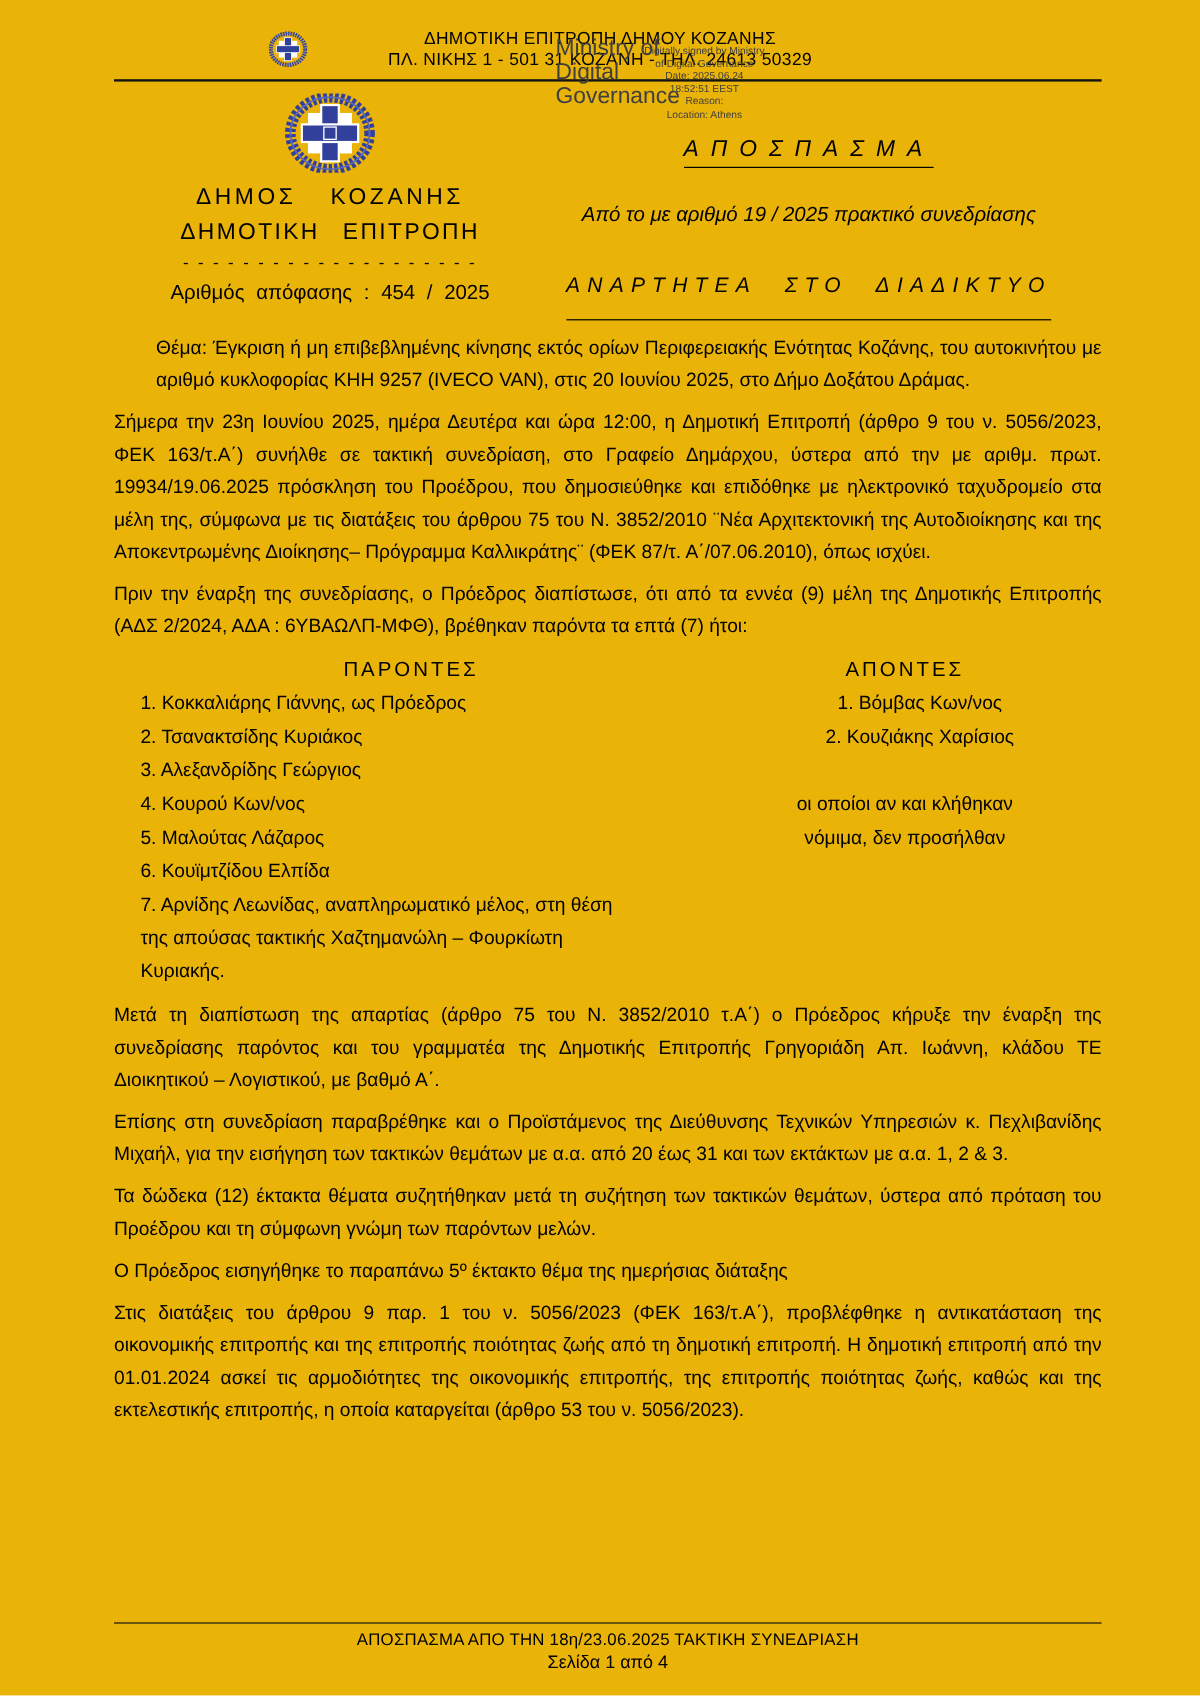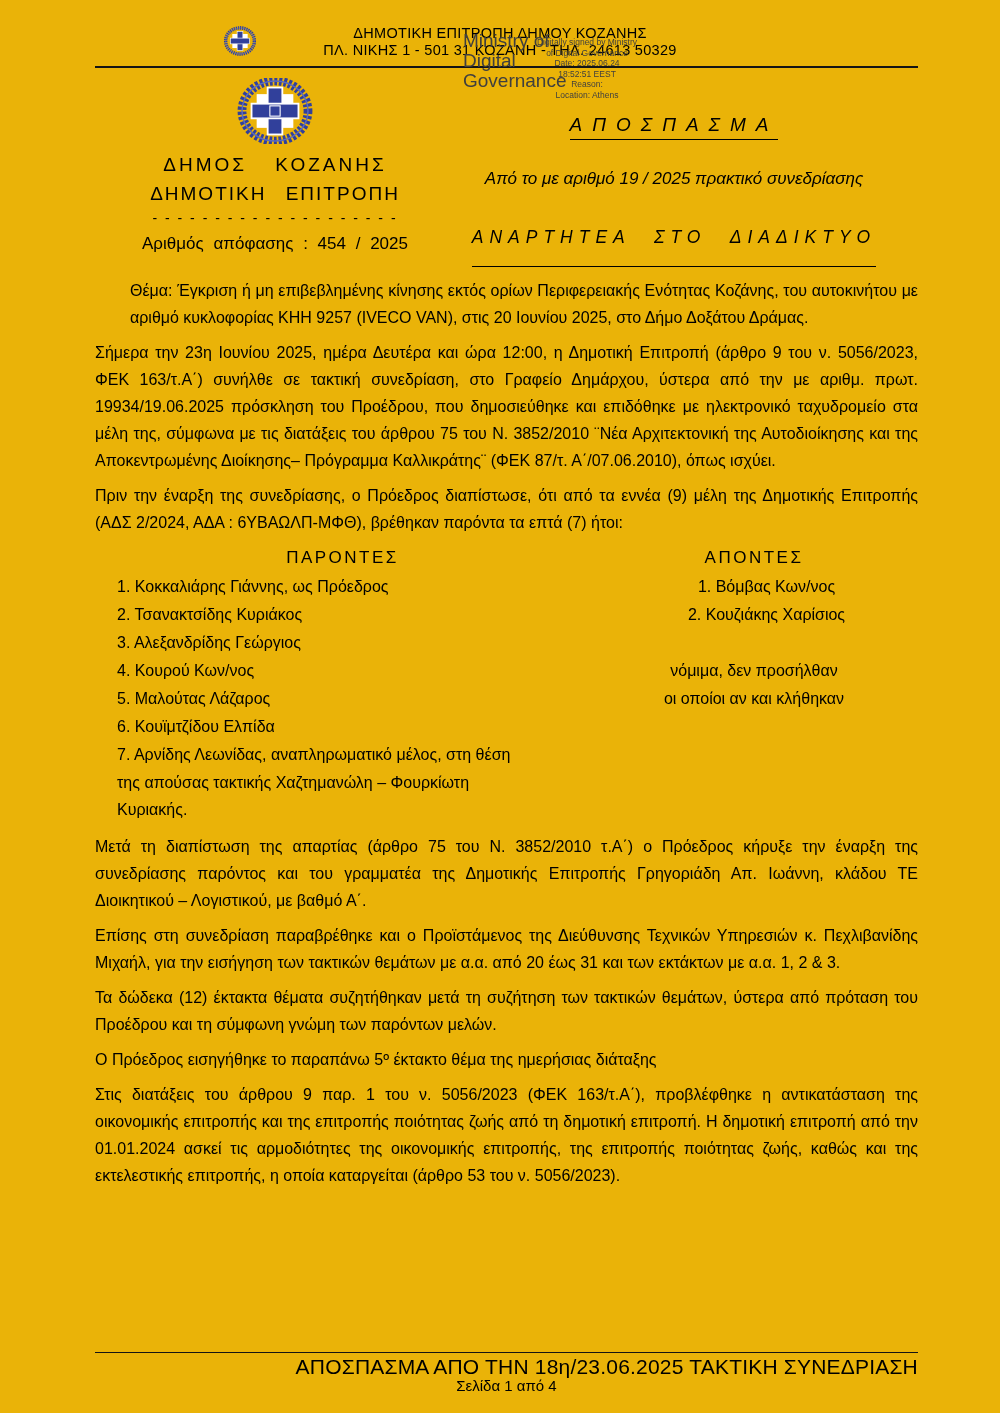--- a/index.html
+++ b/index.html
@@ -58,21 +58,21 @@
   .col-right{position:absolute;left:495px;top:0;width:328px;}
   .col-left .row{height:28px;line-height:28px;white-space:nowrap;}
   .col-left .row.cont{height:27px;line-height:27px;}
   .col-right .row{height:28px;line-height:28px;padding-left:25px;white-space:nowrap;text-align:center;}
   .col-right .row.note{text-align:center;padding-left:0;}
   
   .footer{
     position:absolute;left:95px;top:1352px;width:823px;
     border-top:1.6px solid #141414;text-align:center;padding-top:4px;
   }
-  .footer .f1{font-size:21px;line-height:19px;letter-spacing:.2px;text-align:right;}
+  .footer .f1{font-size:14px;line-height:19px;letter-spacing:.2px;}
   .footer .f2{font-size:15px;line-height:19px;}
 </style>
 </head>
 <body>
 
 <div class="page">
 
   <svg class="top-logo" viewBox="0 0 100 90" aria-hidden="true">
     <ellipse cx="50" cy="45" rx="45" ry="41" fill="none" stroke="#31409b" stroke-width="11" stroke-dasharray="4 2.5"></ellipse>
     <ellipse cx="50" cy="45" rx="45" ry="41" fill="none" stroke="#5a6ac0" stroke-width="2"></ellipse>
@@ -142,22 +142,22 @@
         <div class="row">5. Μαλούτας Λάζαρος</div>
         <div class="row">6. Κουϊμτζίδου Ελπίδα</div>
         <div class="row">7. Αρνίδης Λεωνίδας, αναπληρωματικό μέλος, στη θέση</div>
         <div class="row cont">της απούσας τακτικής Χαζτημανώλη – Φουρκίωτη</div>
         <div class="row cont">Κυριακής.</div>
       </div>
       <div class="col-right">
         <div class="row">1. Βόμβας Κων/νος</div>
         <div class="row">2. Κουζιάκης Χαρίσιος</div>
         <div class="row"></div>
+        <div class="row note">οι οποίοι αν και κλήθηκαν</div>
         <div class="row note">νόμιμα, δεν προσήλθαν</div>
-        <div class="row note">οι οποίοι αν και κλήθηκαν</div>
       </div>
     </div>
 
     <p>Μετά τη διαπίστωση της απαρτίας (άρθρο 75 του Ν. 3852/2010 τ.Α΄) ο Πρόεδρος κήρυξε την έναρξη της συνεδρίασης παρόντος και του γραμματέα της Δημοτικής Επιτροπής Γρηγοριάδη Απ. Ιωάννη, κλάδου ΤΕ Διοικητικού – Λογιστικού, με βαθμό Α΄.</p>
     <p>Επίσης στη συνεδρίαση παραβρέθηκε και ο Προϊστάμενος της Διεύθυνσης Τεχνικών Υπηρεσιών κ. Πεχλιβανίδης Μιχαήλ, για την εισήγηση των τακτικών θεμάτων με α.α. από 20 έως 31 και των εκτάκτων με α.α. 1, 2 &amp; 3.</p>
     <p>Τα δώδεκα (12) έκτακτα θέματα συζητήθηκαν μετά τη συζήτηση των τακτικών θεμάτων, ύστερα από πρόταση του Προέδρου και τη σύμφωνη γνώμη των παρόντων μελών.</p>
     <p>Ο Πρόεδρος εισηγήθηκε το παραπάνω 5º έκτακτο θέμα της ημερήσιας διάταξης</p>
     <p>Στις διατάξεις του άρθρου 9 παρ. 1 του ν. 5056/2023 (ΦΕΚ 163/τ.Α΄), προβλέφθηκε η αντικατάσταση της οικονομικής επιτροπής και της επιτροπής ποιότητας ζωής από τη δημοτική επιτροπή. Η δημοτική επιτροπή από την 01.01.2024 ασκεί τις αρμοδιότητες της οικονομικής επιτροπής, της επιτροπής ποιότητας ζωής, καθώς και της εκτελεστικής επιτροπής, η οποία καταργείται (άρθρο 53 του ν. 5056/2023).</p>
   </div>
 

